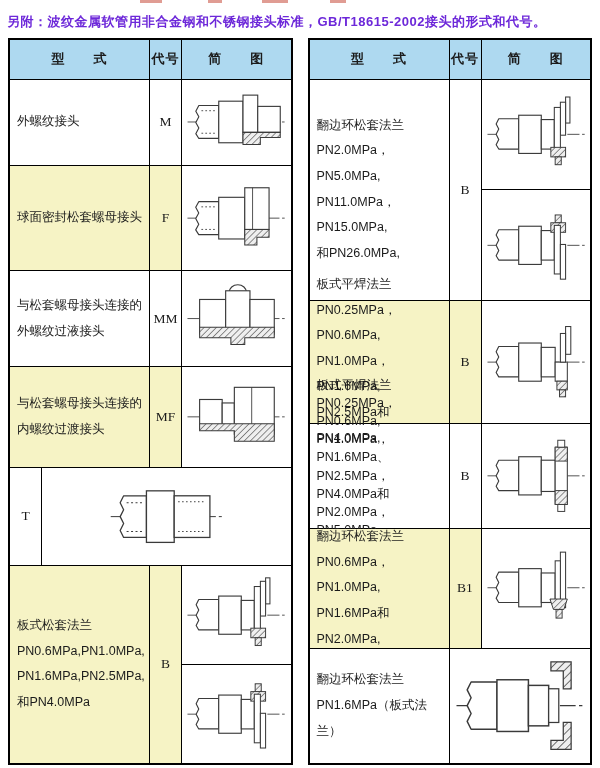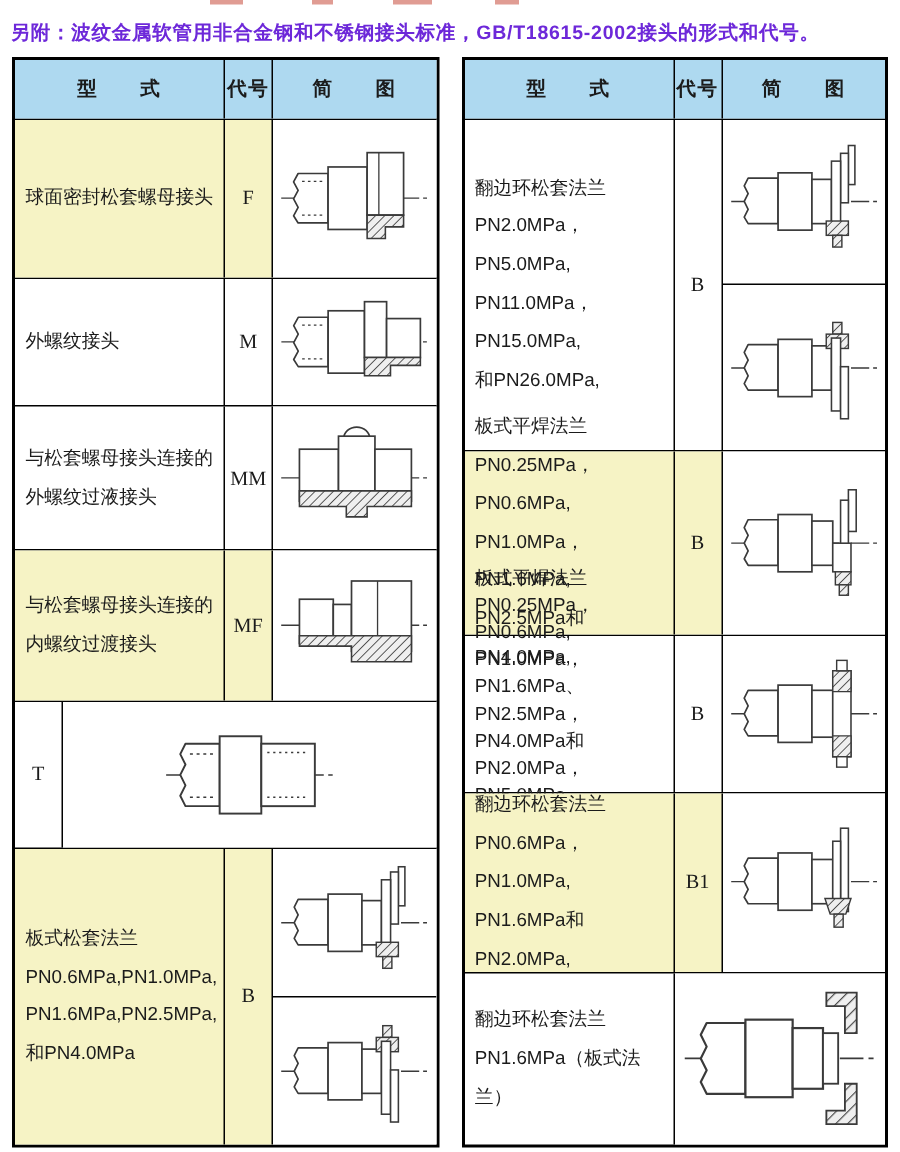--- a/index.html
+++ b/index.html
@@ -77,50 +77,50 @@
 
 <div class="tables">
 
   <section class="tbl">
     <div class="thead">
       <div class="hc col-type">型　　式</div>
       <div class="hc col-code">代号</div>
       <div class="hc col-diag">简　　图</div>
     </div>
 
+    <div class="tr" style="height:86px">
+      <div class="tc type col-type">外螺纹接头</div>
+      <div class="tc code col-code">M</div>
+      <div class="tc dg col-diag">
+        <svg class="diag" viewBox="0 0 120 90">
+          <line x1="4" y1="45" x2="116" y2="45" stroke="#3a3a3a" stroke-width="1" stroke-dasharray="14 3 3 3"></line>
+          <path d="M40 26 H17 l-3.5 6.5 3.5 6.5 -3.5 6.5 3.5 6.5 -3.5 6.5 3.5 5.5 H40 Z" fill="#fff" stroke="#3a3a3a" stroke-width="1.3" stroke-linejoin="round"></path>
+          <line x1="20" y1="32" x2="37" y2="32" stroke="#3a3a3a" stroke-width="1" stroke-dasharray="2 2.5"></line>
+          <line x1="20" y1="58" x2="37" y2="58" stroke="#3a3a3a" stroke-width="1" stroke-dasharray="2 2.5"></line>
+          <rect x="40" y="21" width="28" height="48" fill="#fff" stroke="#3a3a3a" stroke-width="1.3"></rect>
+          <rect x="68" y="14" width="17" height="43" fill="#fff" stroke="#3a3a3a" stroke-width="1.3"></rect>
+          <rect x="85" y="27" width="26" height="30" fill="#fff" stroke="#3a3a3a" stroke-width="1.3"></rect>
+          <path d="M68 57 H111 V63 H88 V71 H68 Z" fill="url(#hch)" stroke="#3a3a3a" stroke-width="1.2"></path>
+        </svg>
+      </div>
+    </div>
+
     <div class="tr" style="height:106px">
       <div class="tc type col-type hl">球面密封松套螺母接头</div>
       <div class="tc code col-code hl">F</div>
       <div class="tc dg col-diag">
         <svg class="diag" viewBox="0 0 120 90">
           <line x1="4" y1="45" x2="116" y2="45" stroke="#3a3a3a" stroke-width="1" stroke-dasharray="14 3 3 3"></line>
           <path d="M40 26 H17 l-3.5 6.5 3.5 6.5 -3.5 6.5 3.5 6.5 -3.5 6.5 3.5 5.5 H40 Z" fill="#fff" stroke="#3a3a3a" stroke-width="1.3" stroke-linejoin="round"></path>
           <line x1="20" y1="32" x2="37" y2="32" stroke="#3a3a3a" stroke-width="1" stroke-dasharray="2 2.5"></line>
           <line x1="20" y1="58" x2="37" y2="58" stroke="#3a3a3a" stroke-width="1" stroke-dasharray="2 2.5"></line>
           <rect x="40" y="21" width="30" height="48" fill="#fff" stroke="#3a3a3a" stroke-width="1.3"></rect>
           <rect x="70" y="10" width="28" height="48" fill="#fff" stroke="#3a3a3a" stroke-width="1.3"></rect>
           <line x1="79" y1="10" x2="79" y2="58" stroke="#3a3a3a" stroke-width="1"></line>
           <path d="M70 58 h28 v9 h-14 v9 h-14 z" fill="url(#hch)" stroke="#3a3a3a" stroke-width="1.2"></path>
-        </svg>
-      </div>
-    </div>
-
-    <div class="tr" style="height:86px">
-      <div class="tc type col-type">外螺纹接头</div>
-      <div class="tc code col-code">M</div>
-      <div class="tc dg col-diag">
-        <svg class="diag" viewBox="0 0 120 90">
-          <line x1="4" y1="45" x2="116" y2="45" stroke="#3a3a3a" stroke-width="1" stroke-dasharray="14 3 3 3"></line>
-          <path d="M40 26 H17 l-3.5 6.5 3.5 6.5 -3.5 6.5 3.5 6.5 -3.5 6.5 3.5 5.5 H40 Z" fill="#fff" stroke="#3a3a3a" stroke-width="1.3" stroke-linejoin="round"></path>
-          <line x1="20" y1="32" x2="37" y2="32" stroke="#3a3a3a" stroke-width="1" stroke-dasharray="2 2.5"></line>
-          <line x1="20" y1="58" x2="37" y2="58" stroke="#3a3a3a" stroke-width="1" stroke-dasharray="2 2.5"></line>
-          <rect x="40" y="21" width="28" height="48" fill="#fff" stroke="#3a3a3a" stroke-width="1.3"></rect>
-          <rect x="68" y="14" width="17" height="43" fill="#fff" stroke="#3a3a3a" stroke-width="1.3"></rect>
-          <rect x="85" y="27" width="26" height="30" fill="#fff" stroke="#3a3a3a" stroke-width="1.3"></rect>
-          <path d="M68 57 H111 V63 H88 V71 H68 Z" fill="url(#hch)" stroke="#3a3a3a" stroke-width="1.2"></path>
         </svg>
       </div>
     </div>
 
     <div class="tr" style="height:96px">
       <div class="tc type col-type">与松套螺母接头连接的外螺纹过液接头</div>
       <div class="tc code col-code">MM</div>
       <div class="tc dg col-diag">
         <svg class="diag" viewBox="0 0 120 90">
           <line x1="4" y1="45" x2="116" y2="45" stroke="#3a3a3a" stroke-width="1" stroke-dasharray="14 3 3 3"></line>

